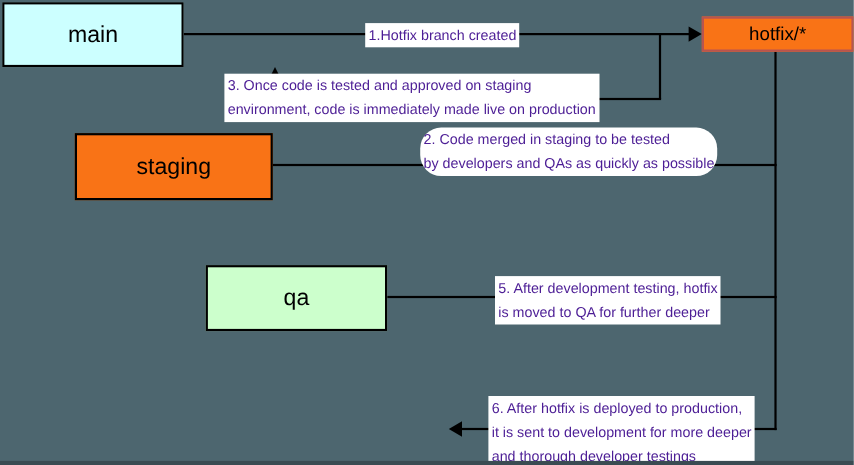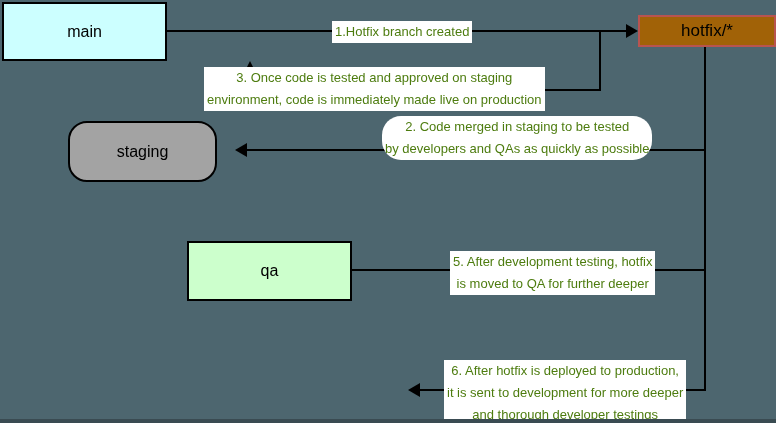--- a/index.html
+++ b/index.html
@@ -8,35 +8,34 @@
     position:relative;
     width:776px;height:423px;
     overflow:hidden;
   }
   .node{
     position:absolute;
     box-sizing:border-box;
     border:2px solid #000;
     display:flex;align-items:center;justify-content:center;
     color:#000;
-    font-size:16px;
+    font-size:21px;
   }
   .node.small{font-size:17px;}
   .line{position:absolute;background:#000;}
   .arrow{position:absolute;width:0;height:0;}
   .arrow-right{border-top:7px solid transparent;border-bottom:7px solid transparent;border-left:12px solid #000;}
   .arrow-left{border-top:7px solid transparent;border-bottom:7px solid transparent;border-right:12px solid #000;}
   .arrow-up{border-left:7px solid transparent;border-right:7px solid transparent;border-bottom:14px solid #000;}
   .edge-label{
     position:absolute;
     background:#fff;
-    color:#4d7c0f;
+    color:#4c1d95;
     font-size:13px;
     line-height:22px;
-    text-align:center;
     padding:0 3px;
     white-space:nowrap;
   }
   .bottom-edge{position:absolute;left:0;bottom:0;width:100%;height:4px;}
 </style>
 </head>
 <body>
 
 <div id="canvas" style="background: rgb(77, 102, 111);">
 
@@ -81,25 +80,25 @@
   <div class="edge-label" style="left: 444px; top: 360px; background: rgb(255, 255, 255);">
     <div>6. After hotfix is deployed to production,</div>
     <div>it is sent to development for more deeper</div>
     <div>and thorough developer testings</div>
   </div>
 
   <div class="node" style="left: 2px; top: 2px; width: 165px; height: 59px; background: rgb(204, 255, 255); border-color: rgb(0, 0, 0);">
     <span>main</span>
   </div>
 
-  <div class="node small" style="left: 638px; top: 15px; width: 138px; height: 32px; background: #a16207; border-color: rgb(184, 84, 80);">
+  <div class="node small" style="left: 638px; top: 15px; width: 138px; height: 32px; background: #f97316; border-color: rgb(184, 84, 80);">
     <span>hotfix/*</span>
   </div>
 
-  <div class="node" style="left: 68px; top: 121px; width: 149px; height: 61px; background: #a3a3a3; border-color: rgb(0, 0, 0); border-radius: 19px;">
+  <div class="node" style="left: 68px; top: 121px; width: 180px; height: 61px; background: #f97316; border-color: rgb(0, 0, 0);">
     <span>staging</span>
   </div>
 
   <div class="node" style="left: 151px; top: 241px; width: 165px; height: 60px; background: rgb(204, 255, 204); border-color: rgb(0, 0, 0); margin-left: 36px;">
     <span>qa</span>
   </div>
 
 
   <div class="bottom-edge" style="background: rgb(58, 75, 82);"></div>
 

